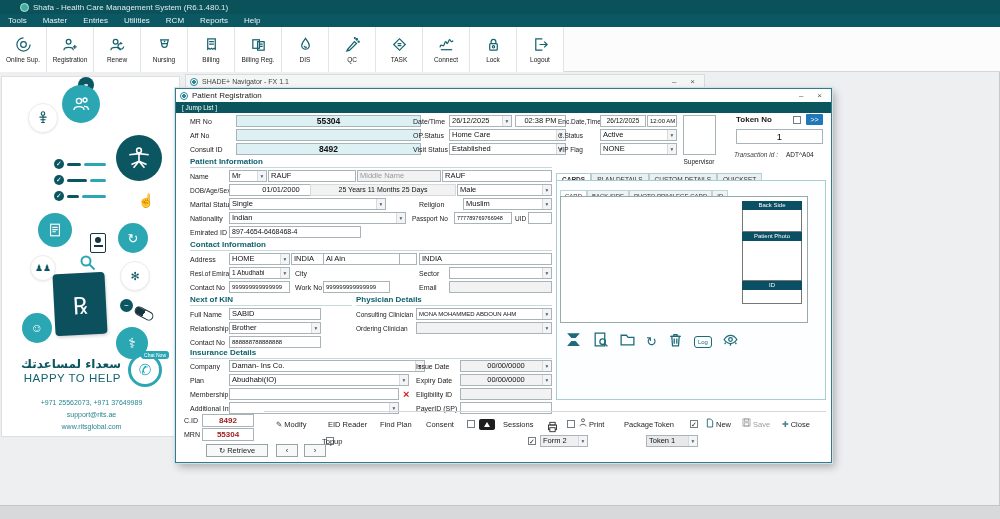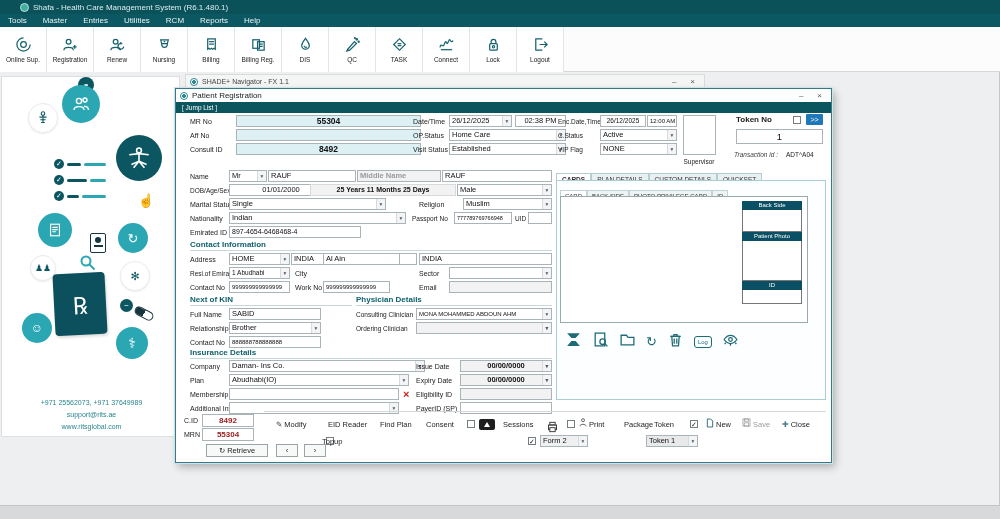--- a/index.html
+++ b/index.html
@@ -42,21 +42,21 @@
   
   .dlg { position:absolute; left:175px; top:88px; width:657px; height:375px; background:#fff; border:1px solid #35798a; box-shadow:0 0 0 1px #cfe2e7, 3px 4px 8px rgba(0,0,0,.28); }
   .dlg-title { position:absolute; left:0; top:0; width:100%; height:13px; background:#fff; display:flex; align-items:center; gap:4px; padding:0 4px; font-size:8px; color:#222; }
   .radioicon { width:8px; height:8px; border-radius:50%; border:1px solid #2a8a94; background:radial-gradient(circle at 50% 50%, #2a8a94 0 2px, #fff 2px); }
   .jumpbar { position:absolute; left:0; top:13px; width:100%; height:11px; background:#0b565e; color:#fff; font-size:6.5px; line-height:11px; padding-left:6px; }
   .lbl { position:absolute; font-size:7px; color:#1b1b1b; height:12px; line-height:12px; white-space:nowrap; }
   .lbl.sm { font-size:6.5px; }
   .fld { position:absolute; height:12px; border:1px solid #a9b4b9; background:#fff; font-size:7.5px; line-height:10px; padding:0 2px; white-space:nowrap; overflow:hidden; color:#111; }
   .fld.ctr { text-align:center; }
   .cyan { background:#ddf0f4; font-weight:bold; font-size:8.5px; text-align:center; }
-  .ro { background:#f2f2f2;font-weight:bold; }
+  .ro { background:#f2f2f2; }
   .ph { color:#9a9a9a; }
   .arr { position:absolute; right:0; top:0; width:9px; height:100%; font-size:5.5px; color:#556; text-align:center; line-height:11px; background:#f3f4f5; border-left:1px solid #d7dadc; }
   .sec { position:absolute; font-size:8px; font-weight:bold; color:#0f616d; border-bottom:1px solid #c7d7da; padding-bottom:1px; }
   .cb { position:absolute; width:8px; height:8px; border:1px solid #767d80; background:#fff; font-size:7px; line-height:7px; text-align:center; color:#222; }
   .fbtn { position:absolute; height:13px; line-height:13px; font-size:7.5px; color:#1f1f1f; white-space:nowrap; display:flex; align-items:center; gap:2px; }
   .btnbox { border:1px solid #9aa3a7; background:#f7f8f8; text-align:center; }
   .tab { height:12px; line-height:12px; font-size:6.5px; padding:0 5px; border:1px solid #b4cdd2; border-bottom:none; background:#e9f0f1; color:#333; display:inline-block; }
   .tab.active { background:#fff; font-weight:bold; }
   .subtab { height:11px; line-height:11px; font-size:6px; padding:0 4px; border:1px solid #c2d4d8; border-bottom:none; background:#eef3f4; color:#333; display:inline-block; }
   .subtab.active { background:#fff; }
@@ -248,20 +248,30 @@
       </svg>
   </div>
   <div class="circ wcirc" style="left:28px;top:178px;width:26px;height:26px;font-size:9px">♟♟</div>
   <div class="circ wcirc" style="left:118px;top:184px;width:30px;height:30px;font-size:11px">✻</div>
   <div class="rxdoc" style="left:52px;top:196px">℞</div>
   <div class="circ dteal" style="left:118px;top:222px;width:13px;height:13px;font-size:8px">−</div>
   <div class="abs" style="left:132px;top:232px;width:20px;height:9px;border:1.5px solid #15363f;border-radius:5px;transform:rotate(28deg);background:linear-gradient(90deg,#15363f 50%,#fff 50%)"></div>
   <div class="circ teal" style="left:20px;top:236px;width:30px;height:30px;font-size:12px">☺</div>
   <div class="circ teal" style="left:114px;top:250px;width:32px;height:32px;font-size:14px">⚕</div>
 
+  <div class="happy">
+    <div class="txt">
+      <div class="arb">سعداء لمساعدتك</div>
+      <div class="eng">HAPPY TO HELP</div>
+    </div>
+    <div class="chatcirc">
+      <span>✆</span>
+      <span class="chatbadge">Chat Now</span>
+    </div>
+  </div>
   <div class="contactblk">
     <div>+971 25562073,  +971 37649989</div>
     <div>support@rits.ae</div>
     <div>www.ritsglobal.com</div>
   </div>
 </div>
 
 <div class="dlg">
   <div class="dlg-title">
     <span class="radioicon"></span>
@@ -297,20 +307,21 @@
   <div class="fld" style="left:507px;top:26px;width:33px;height:40px"></div>
   <div class="lbl sm" style="left:488px;top:67px;width:70px;text-align:center">Supervisor</div>
 
   <div class="lbl" style="left:560px;top:25px;font-weight:bold;font-size:8px">Token No</div>
   <span class="cb" style="left:617px;top:27px"></span>
   <div class="abs" style="left:630px;top:25px;width:17px;height:11px;background:#1f78b8;color:#fff;font-size:7px;text-align:center;line-height:11px;border-radius:1px">&gt;&gt;</div>
   <div class="fld ctr" style="left:560px;top:40px;width:87px;height:15px;font-size:9.5px;line-height:13px">1</div>
   <div class="lbl sm" style="left:558px;top:60px;font-style:italic;color:#444">Transaction id :</div>
   <div class="lbl sm" style="left:610px;top:60px">ADT^A04</div>
 
+  <div class="sec" style="left:14px;top:68px;width:362px">Patient Information</div>
   <div class="lbl" style="left:14px;top:82px">Name</div>
   <div class="fld" style="left:53px;top:81px;width:38px"><span>Mr</span><span class="arr">▾</span></div>
   <div class="fld" style="left:92px;top:81px;width:88px">RAUF</div>
   <div class="fld ro" style="left:181px;top:81px;width:84px"><span class="ph">Middle Name</span></div>
   <div class="fld" style="left:266px;top:81px;width:110px">RAUF</div>
 
   <div class="lbl sm" style="left:14px;top:96px">DOB/Age/Sex</div>
   <div class="fld ctr" style="left:53px;top:95px;width:104px"><span>01/01/2000</span><span class="arr">▾</span></div>
   <div class="fld ctr ro" style="left:134px;top:95px;width:146px;border-color:#d9d9d9;font-size:7px">25 Years 11 Months 25 Days</div>
   <div class="fld" style="left:281px;top:95px;width:95px"><span>Male</span><span class="arr">▾</span></div>

